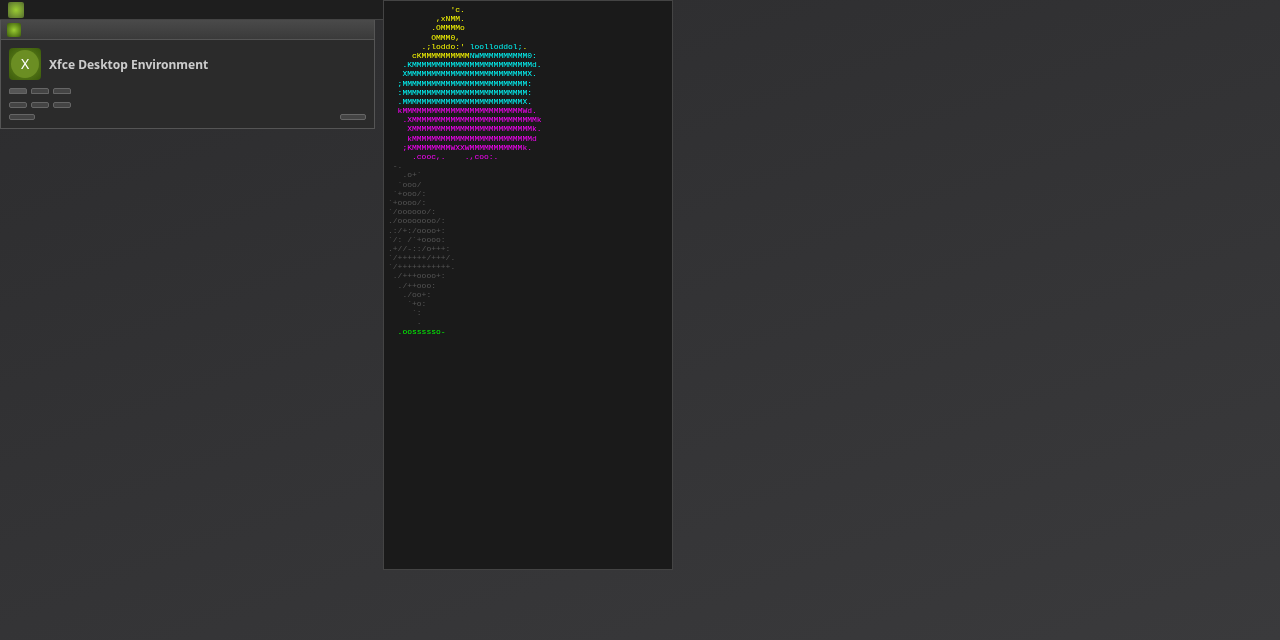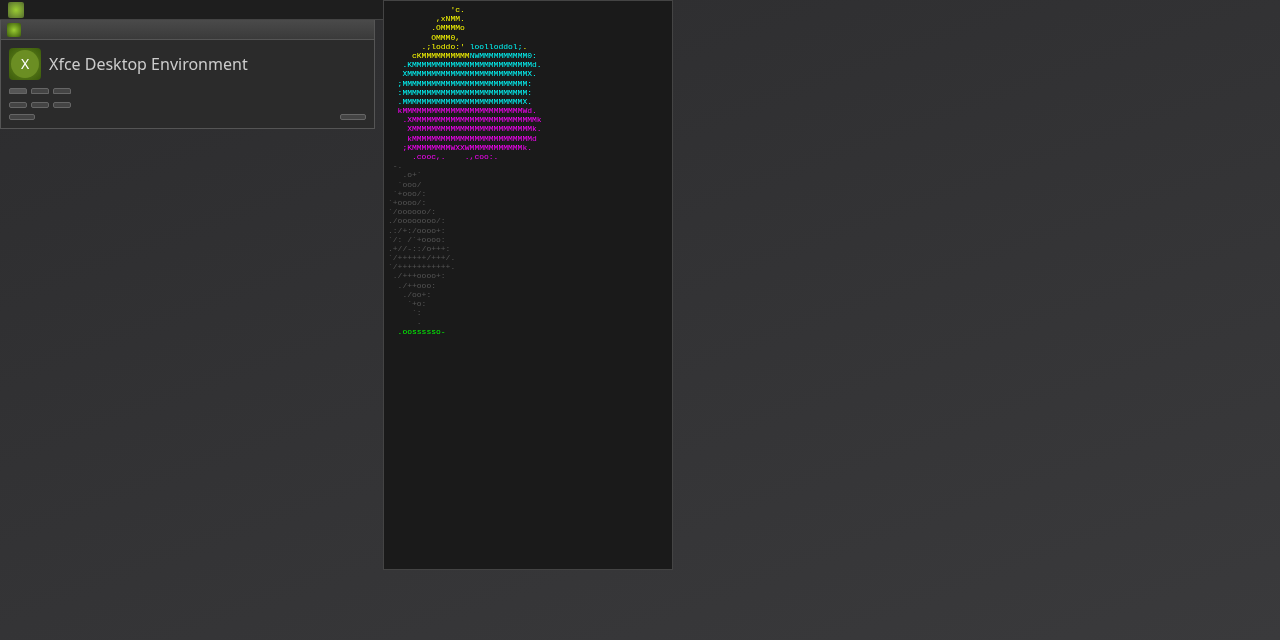--- a/index.html
+++ b/index.html
@@ -197,21 +197,21 @@
     </div>
     <div class="xfce-body">
       <div class="xfce-header-row">
         <div class="xfce-icon">
           <svg width="32" height="32" viewBox="0 0 32 32">
             <circle cx="16" cy="16" r="14" fill="#6b8e23"></circle>
             <text x="16" y="21" text-anchor="middle" font-size="14" fill="white">X</text>
           </svg>
         </div>
         <div>
-          <div class="xfce-header-text" style="font-weight:normal;font-size:16px;">Xfce Desktop Environment</div>
+          <div class="xfce-header-text" style="font-weight:bold;font-size:12px;">Xfce Desktop Environment</div>
           <div class="xfce-version"></div>
         </div>
       </div>
       <div class="xfce-tabs">
         <button class="xfce-tab active"></button>
         <button class="xfce-tab"></button>
         <button class="xfce-tab"></button>
       </div>
       <div class="xfce-content"></div>
       <div class="xfce-license-btns">

